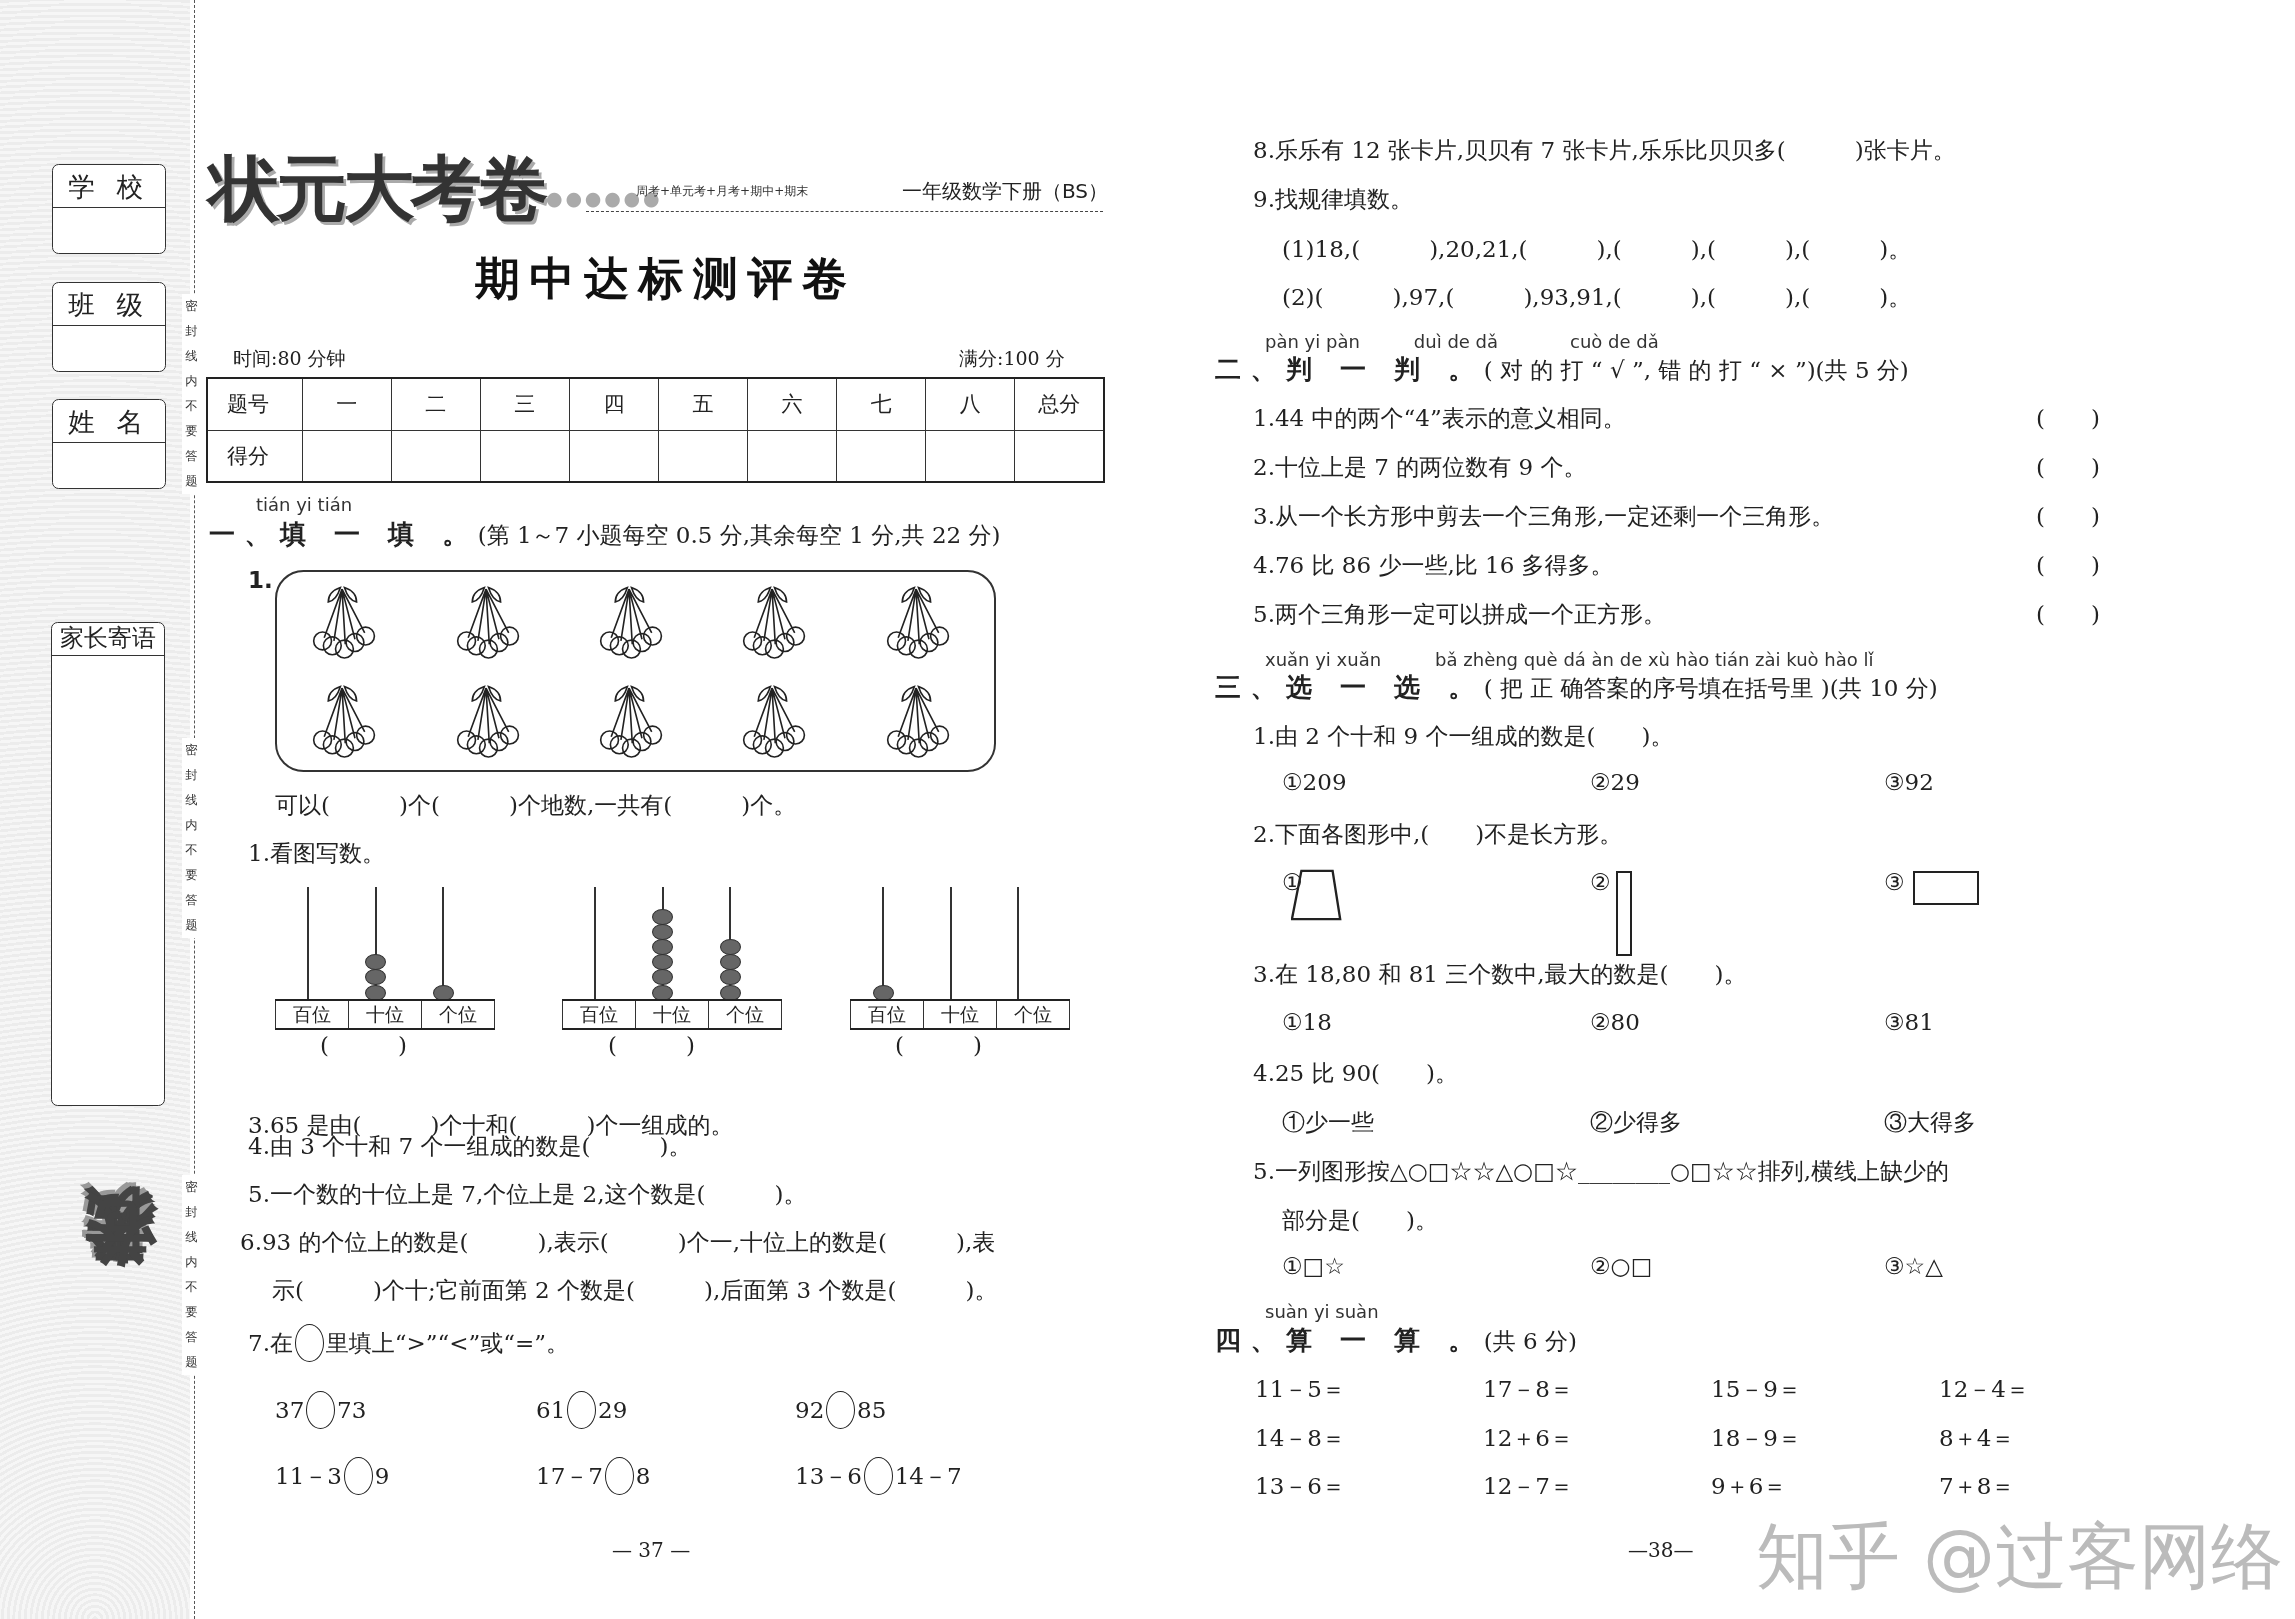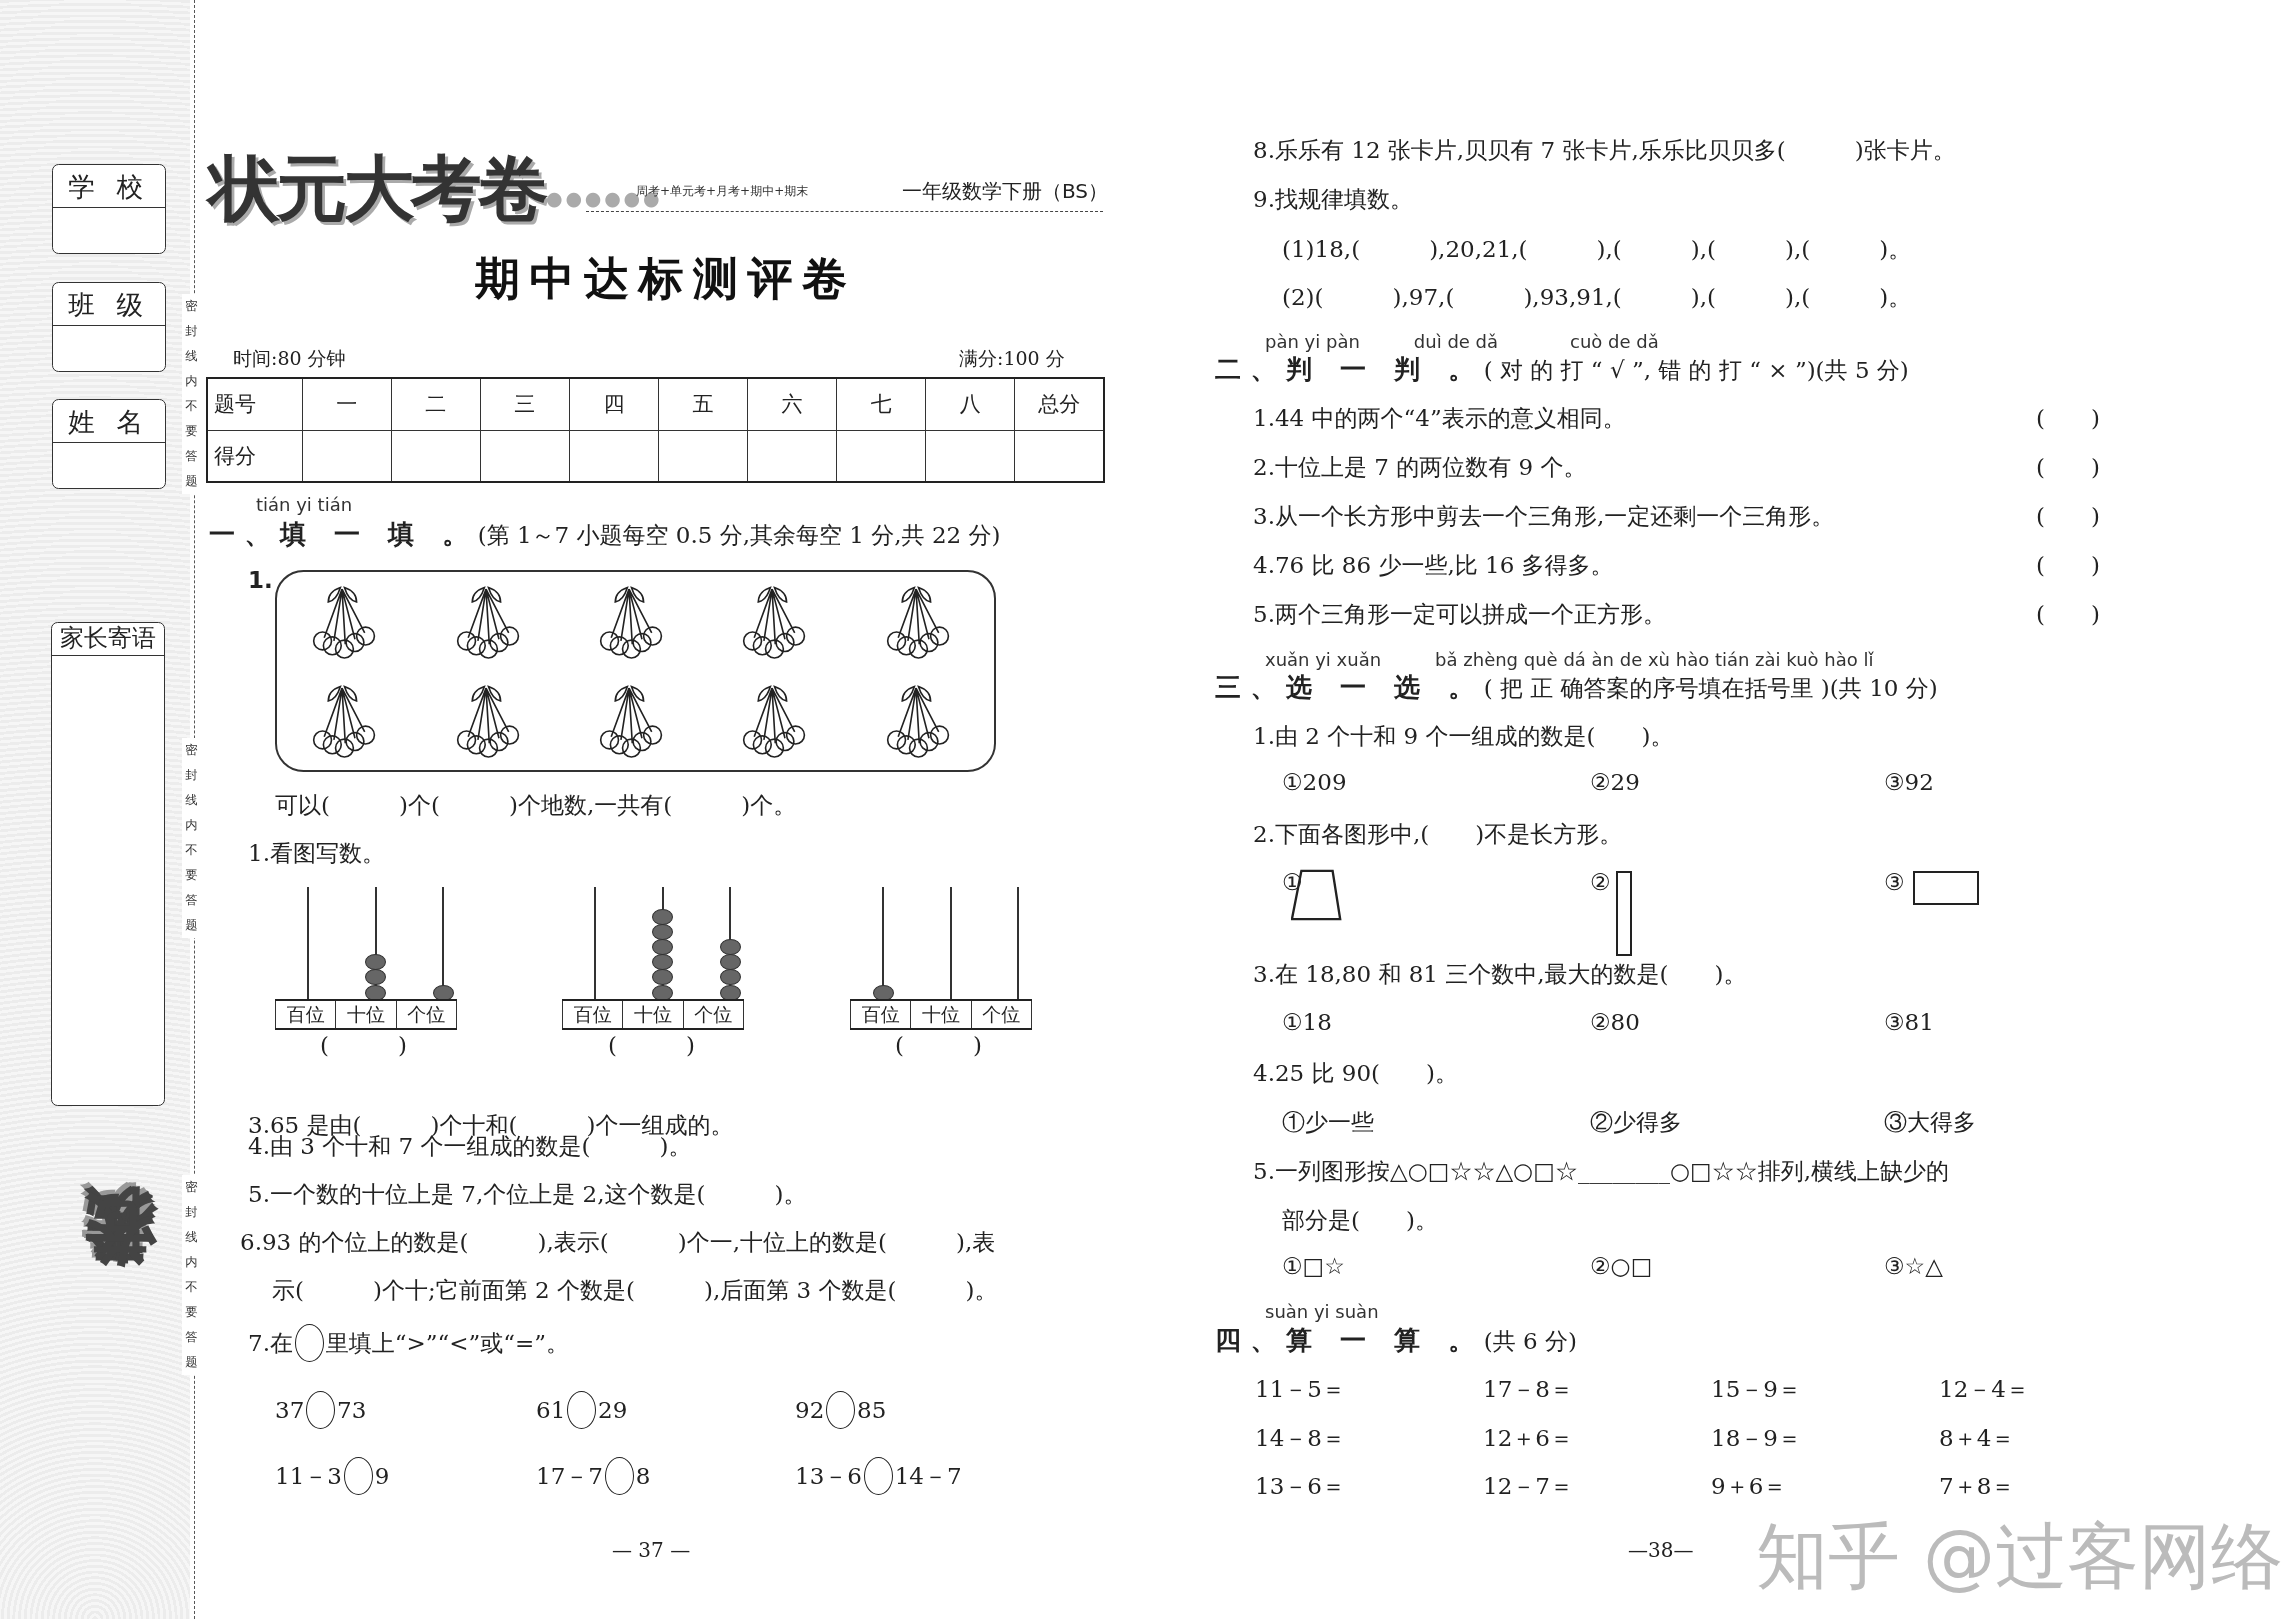--- a/index.html
+++ b/index.html
@@ -21,39 +21,39 @@
   .logo { position: absolute; left: 209px; top: 142px; font-family: "DejaVu Sans", sans-serif; font-weight: bold; font-size: 71px; color: #333; letter-spacing: -3.8px; text-shadow: 2.8px 2.8px 0 #aaa; }
   .dots { position: absolute; left: 546px; top: 187px; font-size: 19px; color: #aaa; letter-spacing: 2.8px; }
   .series { position: absolute; left: 636px; top: 183px; font-family: "DejaVu Sans", sans-serif; font-size: 12px; color: #333; }
   .grade { position: absolute; left: 902px; top: 178px; font-family: "DejaVu Sans", sans-serif; font-size: 20px; color: #222; }
   .hdr-line { position: absolute; left: 586px; top: 211px; width: 517px; border-top: 1.9px dashed #444; }
   .title { position: absolute; left: 475px; top: 249px; font-family: "DejaVu Sans", sans-serif; font-weight: bold; font-size: 45px; letter-spacing: 9.5px; color: #111; }
 
   .meta { position: absolute; top: 346px; font-size: 19px; }
   table.score { position: absolute; left: 206px; top: 377px; width: 899px; border-collapse: collapse; font-family: "DejaVu Sans", sans-serif; font-size: 21px; }
   table.score td { border: 1.4px solid #333; height: 52px; text-align: center; width: 89px; }
-  table.score td:first-child { width: 95px; text-align: left; padding-left: 6px; margin-left: 10px; }
+  table.score td:first-child { width: 95px; text-align: left; padding-left: 19px; margin-left: 10px; }
   table.score { border: 2.4px solid #222; }
 
   
   .pinyin { position: absolute; font-family: "DejaVu Sans", sans-serif; font-size: 18px; color: #333; }
   .sec { position: absolute; font-size: 23px; white-space: nowrap; }
   .sec b { font-family: "DejaVu Sans", sans-serif; font-weight: bold; font-size: 26px; letter-spacing: 9.5px; }
   .line { position: absolute; font-size: 23px; white-space: nowrap; }
   .num { font-family: "DejaVu Sans", sans-serif; font-weight: bold; }
 
   
   .cherry-box { position: absolute; left: 275px; top: 570px; width: 721px; height: 202px; border: 2.4px solid #333; border-radius: 28.5px; display: grid; grid-template-columns: repeat(5, 1fr); grid-template-rows: 1fr 1fr; align-items: center; justify-items: center; }
   .cherry { width: 81px; height: 81px; }
 
   
   .abacus { position: absolute; top: 888px; width: 202px; height: 142px; }
   .rod { position: absolute; bottom: 29px; width: 1.9px; height: 114px; background: #333; }
   .bead { position: absolute; width: 21px; height: 16px; border-radius: 50%; background: #666; border: 1.4px solid #333; }
-  .abacus .base { position: absolute; left: 0; bottom: 0; width: 182px; height: 31px; border-top: 2.8px solid #222; border-bottom: 2.8px solid #222; display: flex; }
+  .abacus .base { position: absolute; left: 0; bottom: 0; width: 220px; height: 31px; border-top: 2.8px solid #222; border-bottom: 2.8px solid #222; display: flex; }
   .abacus .base div { flex: 1; border-left: 1.4px solid #333; font-family: "DejaVu Serif", serif; font-size: 19px; text-align: center; line-height: 26.6px; }
   .abacus .base div:last-child { border-right: 1.4px solid #333; }
   .paren { position: absolute; top: 1030px; font-size: 23px; }
 
   .cmp { position: absolute; font-size: 23px; white-space: nowrap; display: flex; align-items: center; }
   .circle { display: inline-block; width: 29px; height: 38px; border: 1.9px solid #222; border-radius: 50%; margin: 0 1.9px; vertical-align: middle; }
 
   .judge-paren { position: absolute; left: 2036px; font-size: 23px; }
 
   .shape { position: absolute; border: 2.4px solid #222; }

